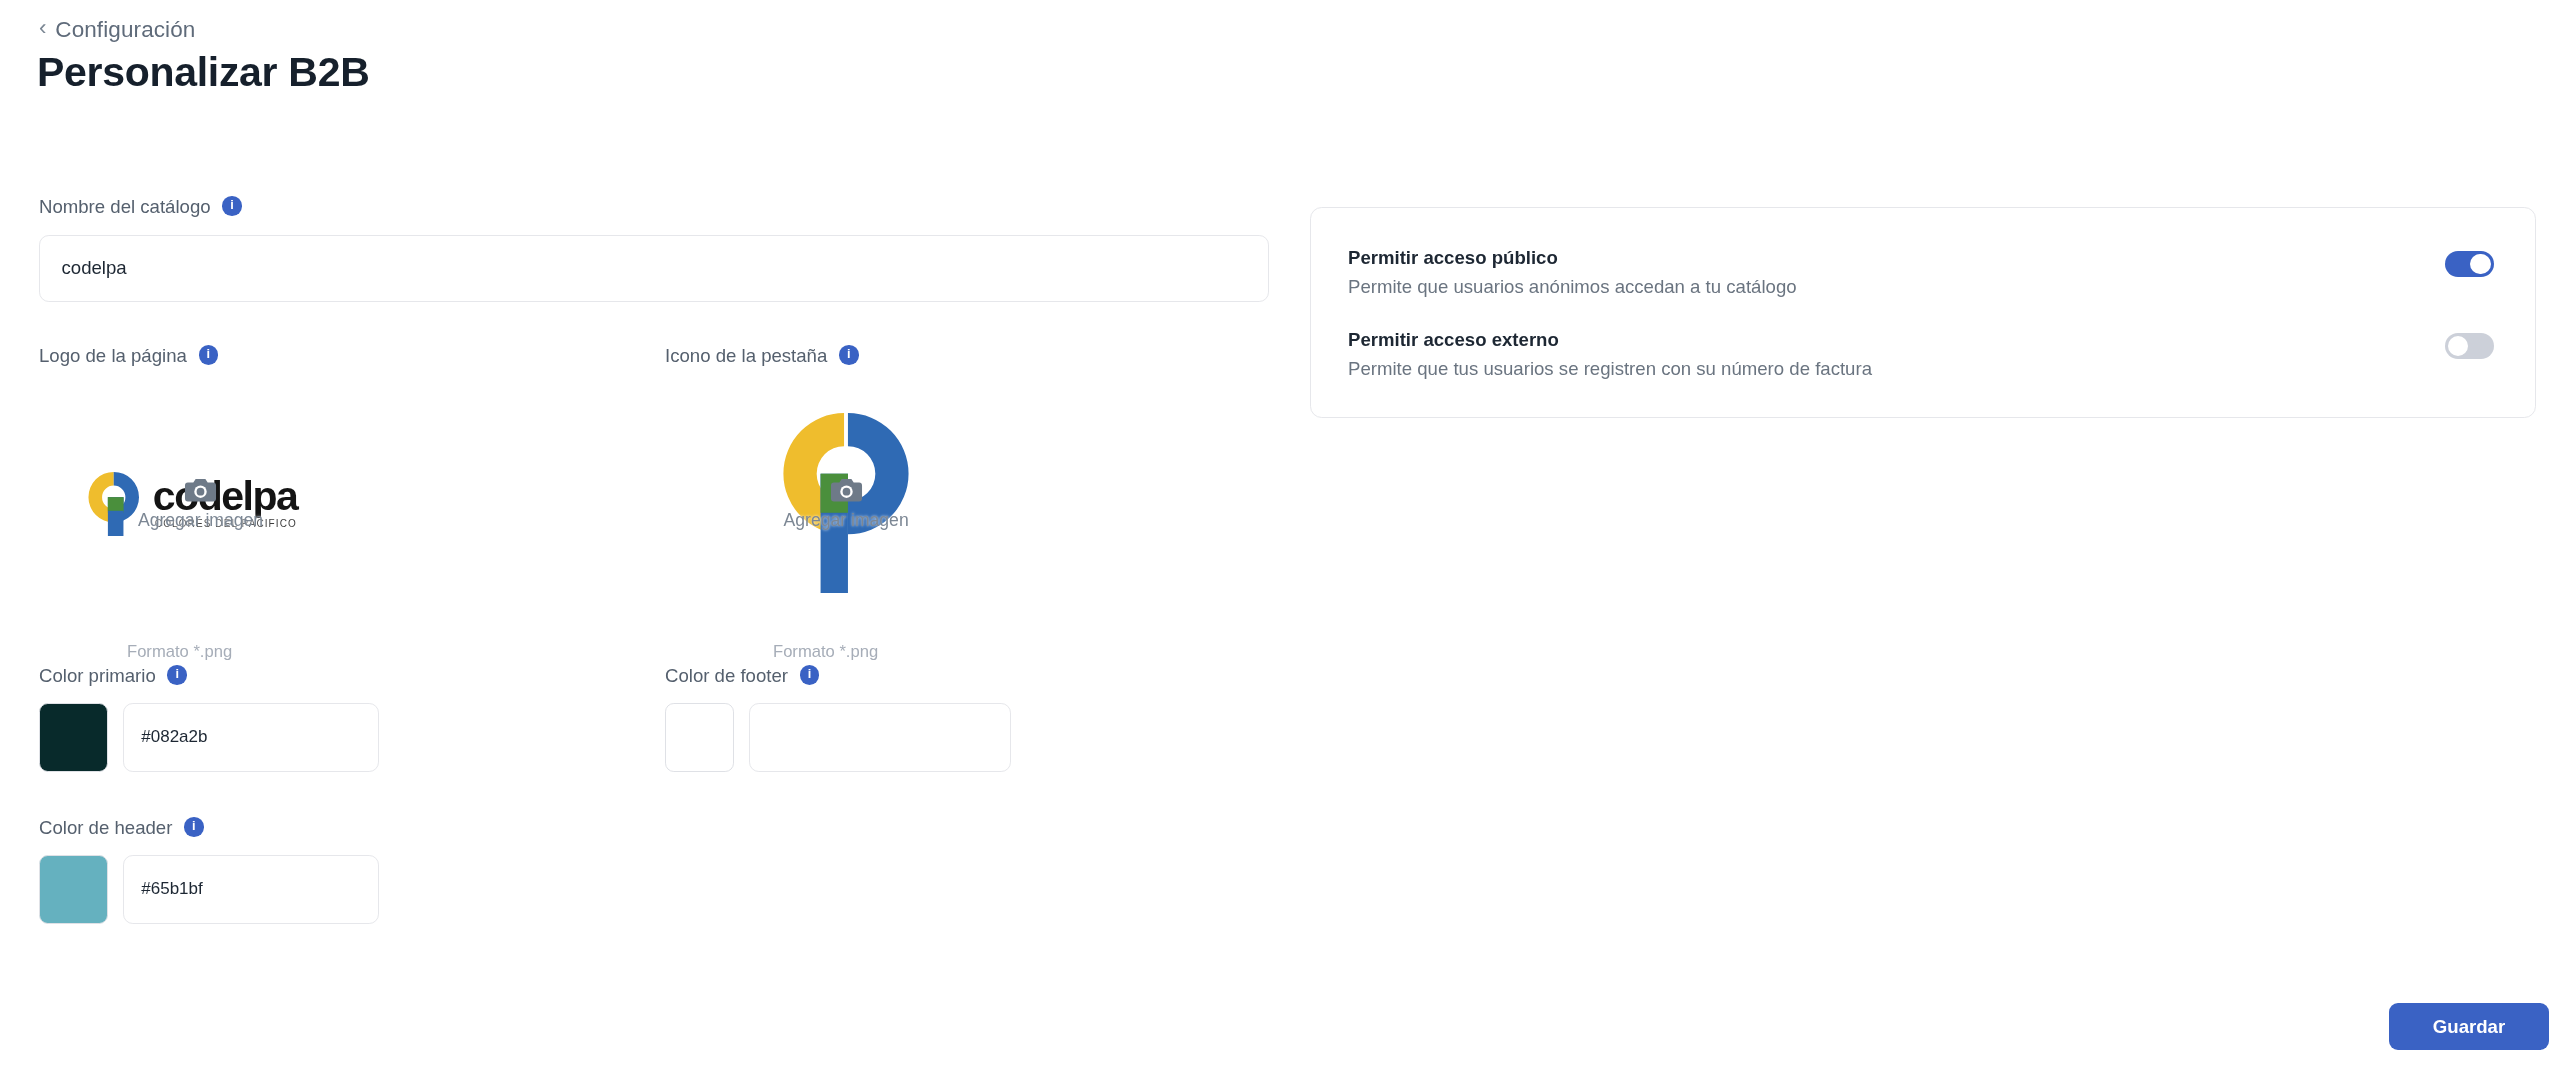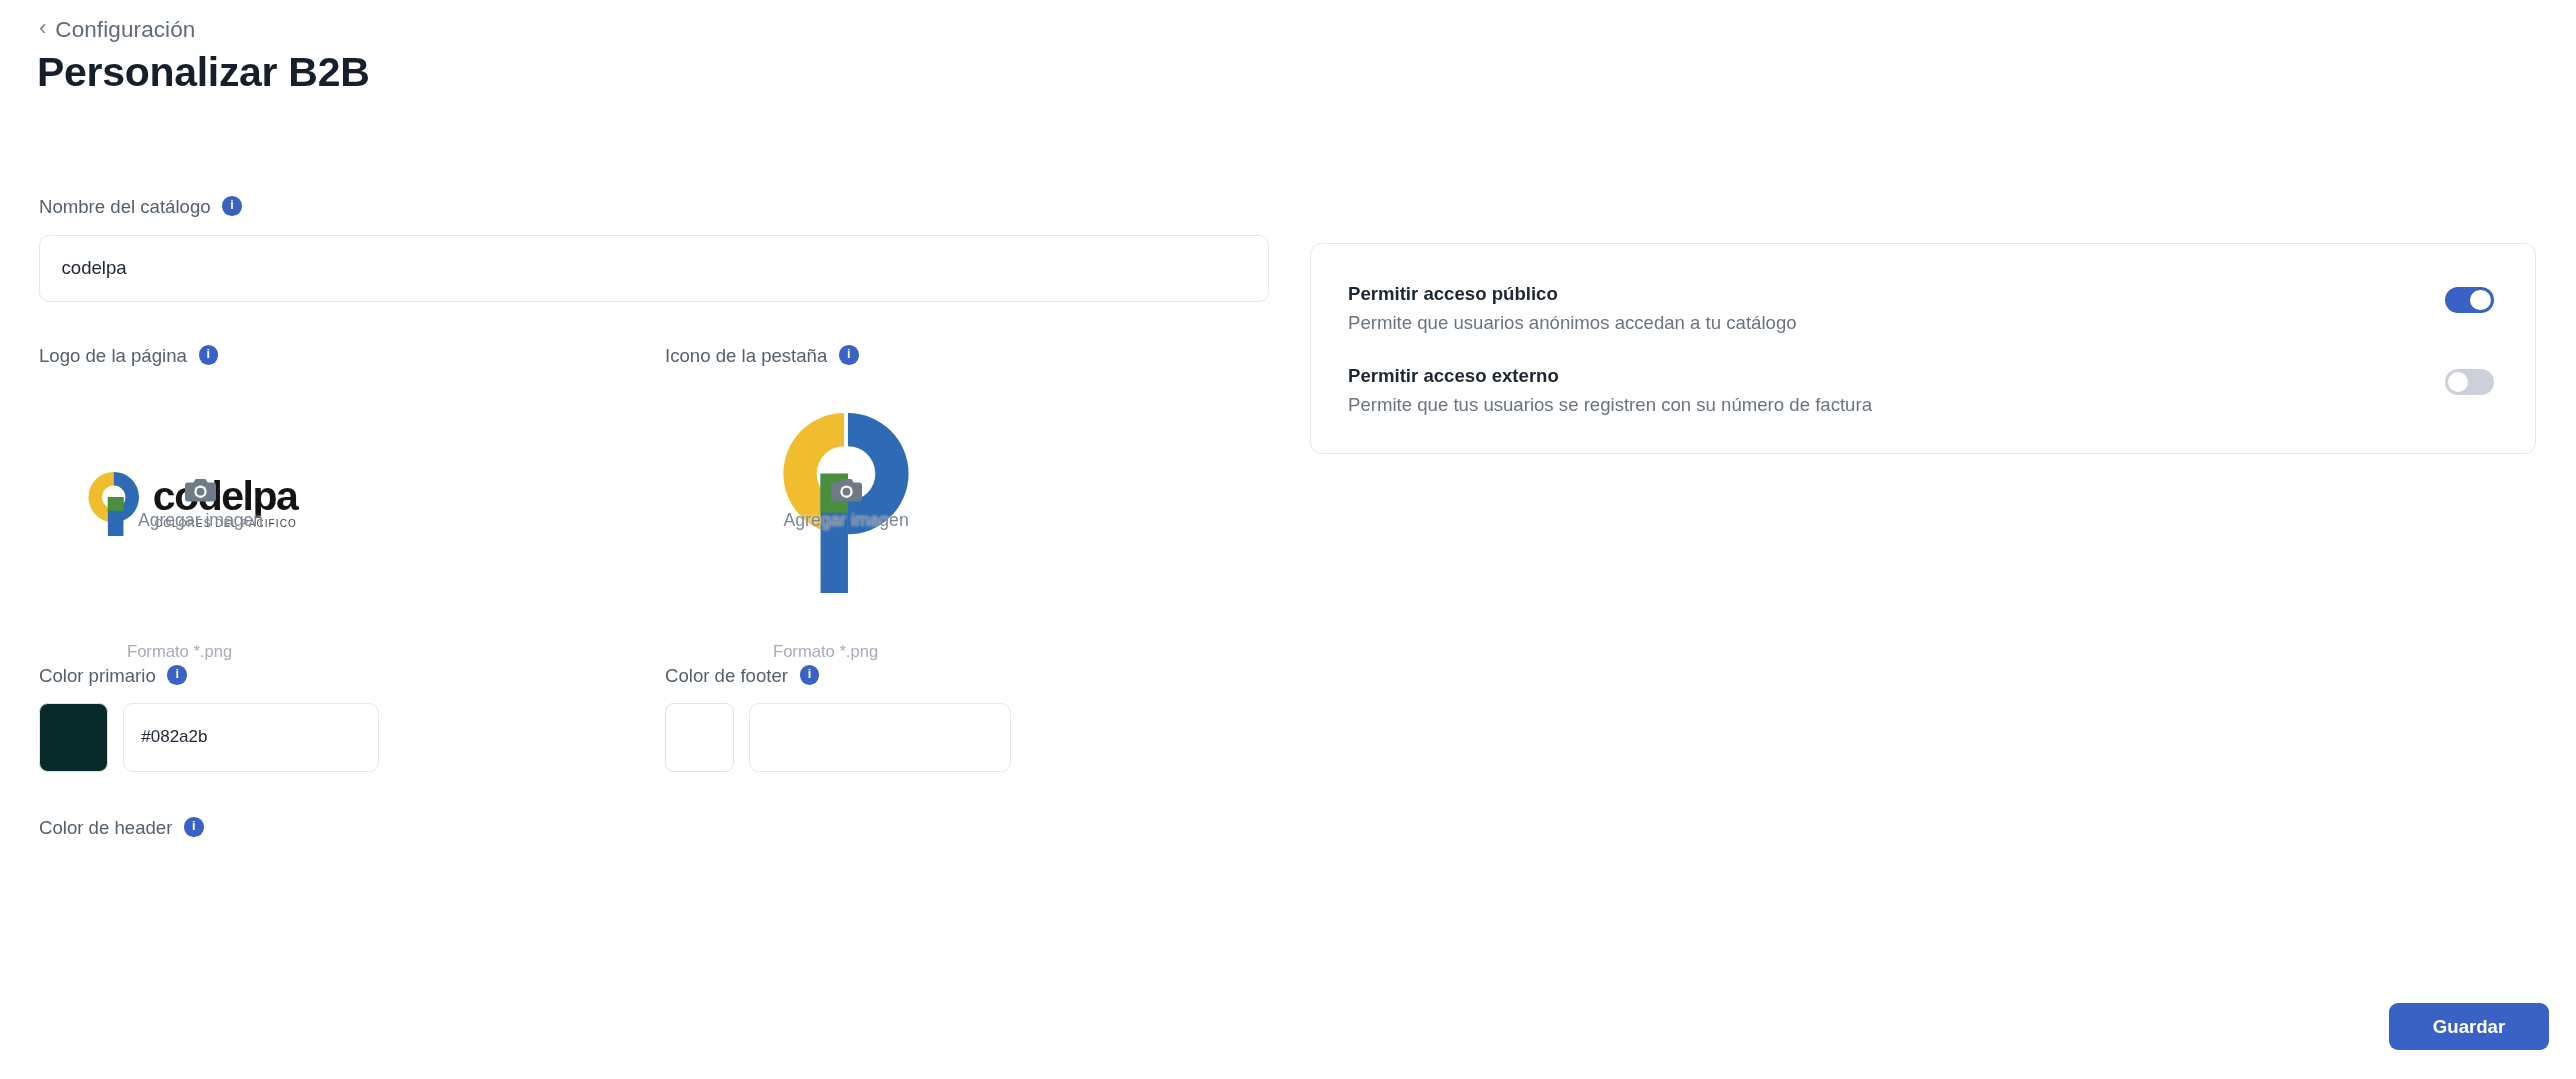--- a/index.html
+++ b/index.html
@@ -241,21 +241,20 @@
   }
   .hex-input.wide { width: 262px; }
 
   
   .access-panel {
     width: 1226px;
     border: 1px solid #e6e7eb;
     border-radius: 11.7px;
     background: #ffffff;
     padding: 39px 41px 37px 37px;
-    margin-top: 36px;
   }
   .access-item {
     display: flex;
     align-items: flex-start;
     justify-content: space-between;
     gap: 23.5px;
   }
   .access-item + .access-item { margin-top: 31px; }
   .access-text { display: flex; flex-direction: column; gap: 6.8px; }
   .access-title {
@@ -424,20 +423,24 @@
         </div>
       </div>
     </div>
 
     <div class="color-row row2">
       <div class="color-field c1">
         <div class="field-label">
           <span>Color de header</span>
           <i class="info-icon">i</i>
         </div>
+        <div class="color-controls">
+          <div class="swatch" style="background:#65b1bf"></div>
+          <div class="hex-input">#65b1bf</div>
+        </div>
       </div>
     </div>
 
   </div>
 
   <div class="right-col">
     <div class="access-panel">
 
       <div class="access-item">
         <div class="access-text">

